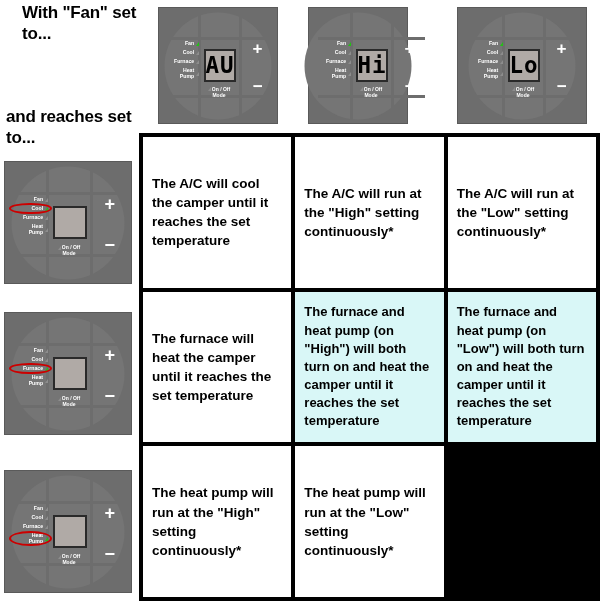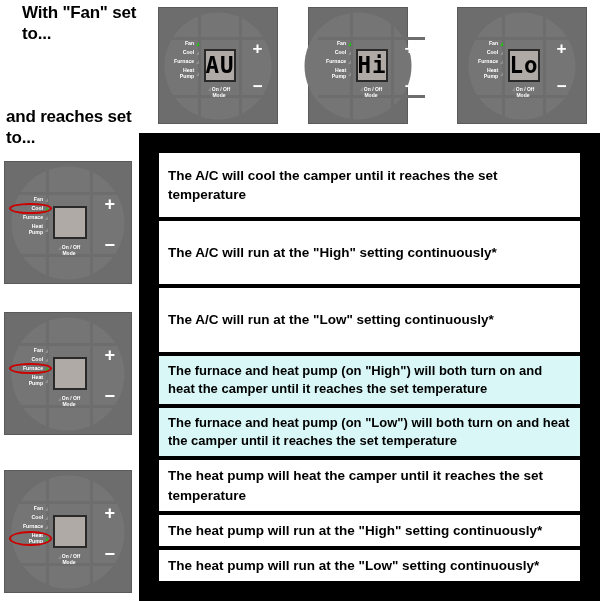--- a/index.html
+++ b/index.html
@@ -103,24 +103,24 @@
   }
   .onoff .led{vertical-align:middle;margin-right:1px;}
 
   
   #grid{
     position:absolute;
     left:139px;top:133px;
     width:461px;height:468px;
     background:#000000;
     display:grid;
-    grid-template-columns:1fr;
+    grid-template-columns:1fr 1fr 1fr;
     grid-template-rows:1fr 1fr 1fr;
     gap:4px;
-    padding:20px;
+    padding:4px;
     box-sizing:border-box;
   }
   .cell{
     background:#ffffff;
     display:flex;
     align-items:center;
     padding:6px 9px;
     box-sizing:border-box;
     font-size:13.5px;
     font-weight:bold;
@@ -318,18 +318,18 @@
       <div class="plus" style="left: 93.38px; top: 32.12px; width: 22.6px; font-size: 18.08px;">+</div>
       <div class="minus" style="left: 93.38px; top: 72.8px; width: 22.6px; font-size: 18.08px;">−</div>
       <div class="onoff" style="left: 40.27px; top: 81.84px; width: 47.46px;"><span class="led"></span><span>On / Off</span><br><span>Mode</span></div>
     </div>
   </div>
 
 <div id="grid">
   <div class="cell">The A/C will cool the camper until it reaches the set temperature</div>
   <div class="cell">The A/C will run at the "High" setting continuously*</div>
   <div class="cell">The A/C will run at the "Low" setting continuously*</div>
+  <div class="cell">The furnace will heat the camper until it reaches the set temperature</div>
   <div class="cell hl">The furnace and heat pump (on "High") will both turn on and heat the camper until it reaches the set temperature</div>
   <div class="cell hl">The furnace and heat pump (on "Low") will both turn on and heat the camper until it reaches the set temperature</div>
-  <div class="cell">The heat pump will heat the camper until it reaches the set temperature</div>
   <div class="cell">The heat pump will run at the "High" setting continuously*</div>
   <div class="cell">The heat pump will run at the "Low" setting continuously*</div>
 </div>
 
 </body></html>

